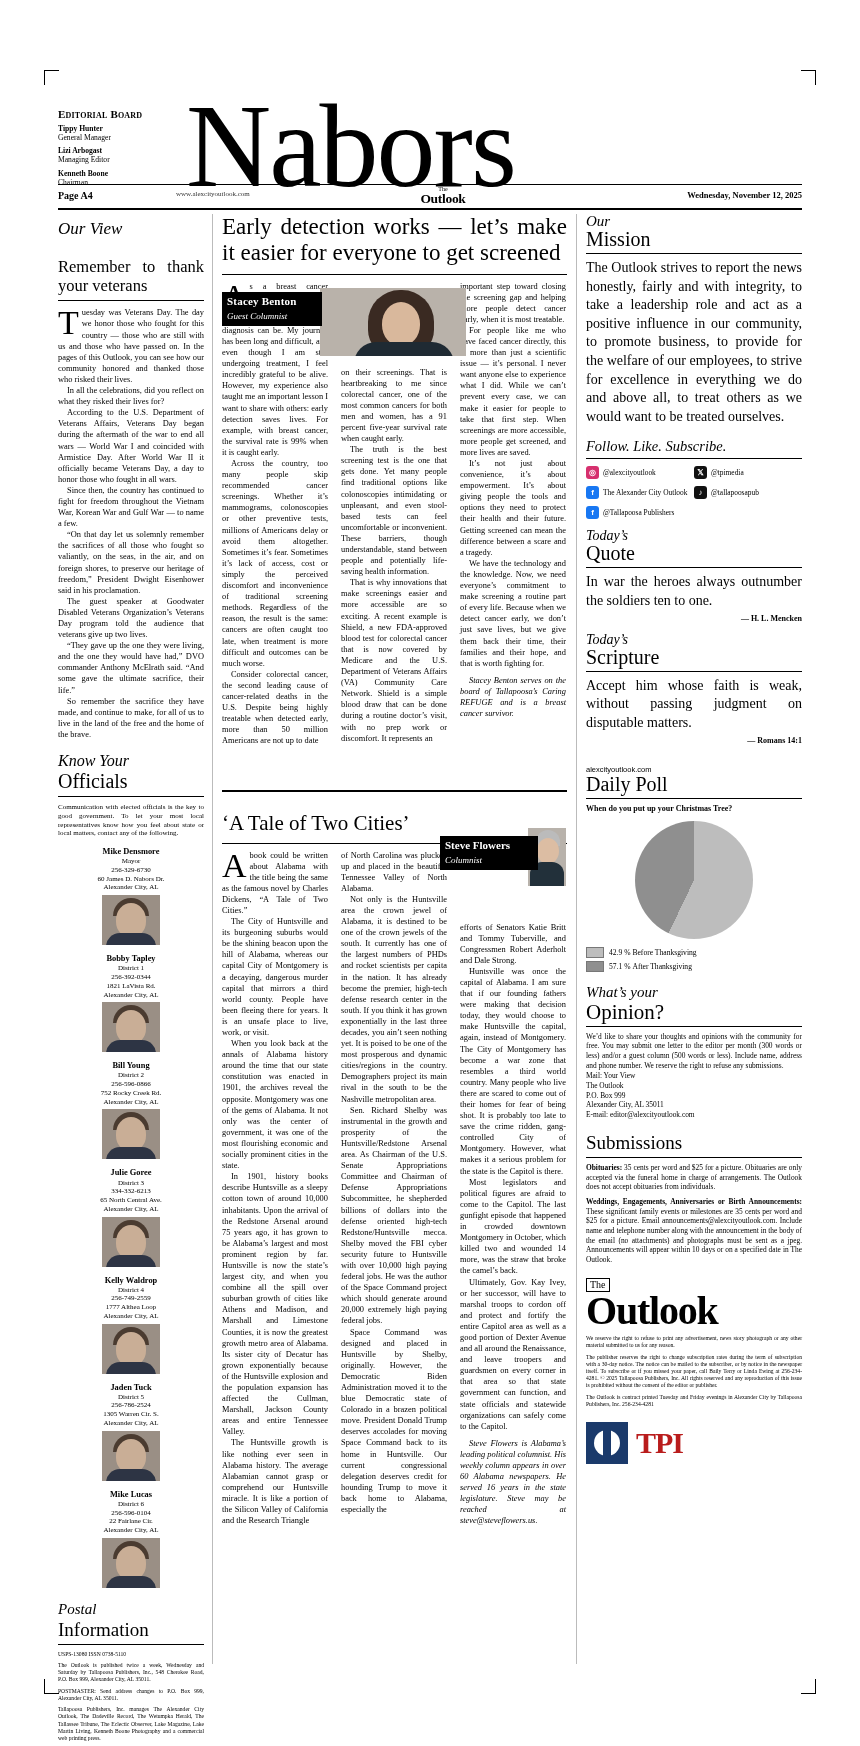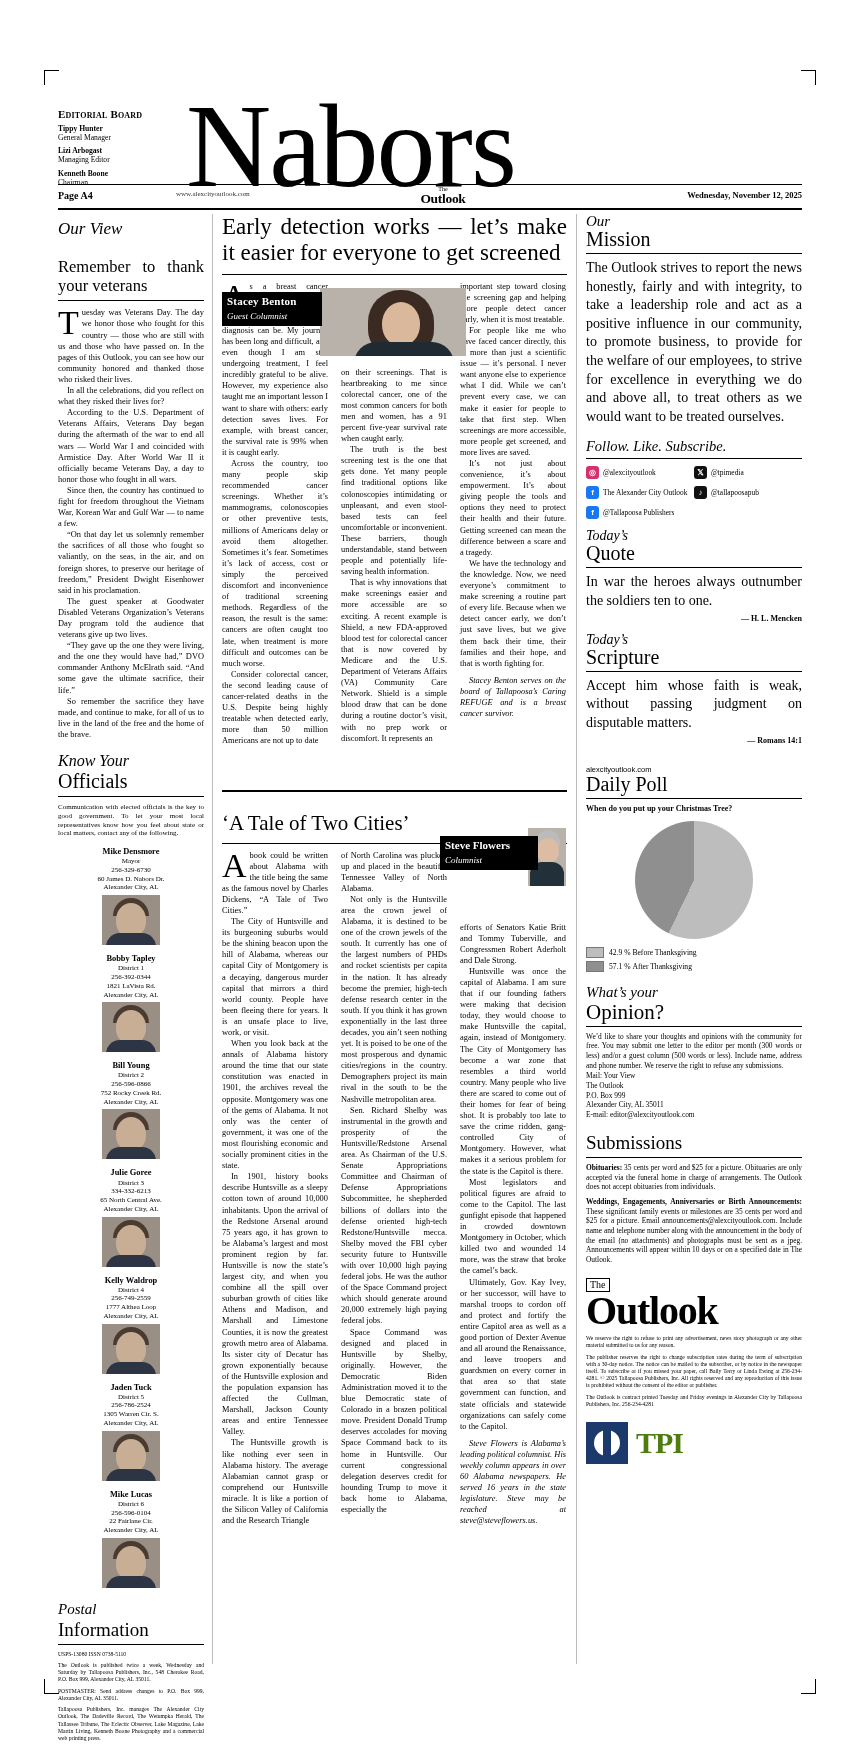--- a/index.html
+++ b/index.html
@@ -123,21 +123,21 @@
 
   .outlook-logo{margin-top:10px;text-align:left;}
   .outlook-logo .the{font-size:10px;line-height:1;border:1px solid #000;display:inline-block;padding:1px 3px;}
   .outlook-logo .ot{font-size:40px;font-weight:bold;line-height:.95;letter-spacing:-1.2px;}
   .disc{font-size:5.6px;line-height:1.25;text-align:justify;margin-top:5px;}
 
   .tpi{margin-top:14px;display:flex;align-items:center;}
   .tpi .mark{width:42px;height:42px;background:#1b3a6b;position:relative;margin-right:8px;}
   .tpi .mark:before{content:"";position:absolute;left:8px;top:8px;width:26px;height:26px;border-radius:50%;background:#fff;}
   .tpi .mark:after{content:"";position:absolute;left:17px;top:8px;width:8px;height:26px;background:#1b3a6b;}
-  .tpi .txt{font-size:30px;font-weight:bold;letter-spacing:-1px;color:#4d7c0f;}
+  .tpi .txt{font-size:30px;font-weight:bold;letter-spacing:-1px;color:#b91c1c;}
 </style>
 </head>
 <body>
 
 <div class="page">
   <div class="crop tl"></div>
   <div class="crop tr"></div>
   <div class="crop bl"></div>
   <div class="crop br"></div>
 

